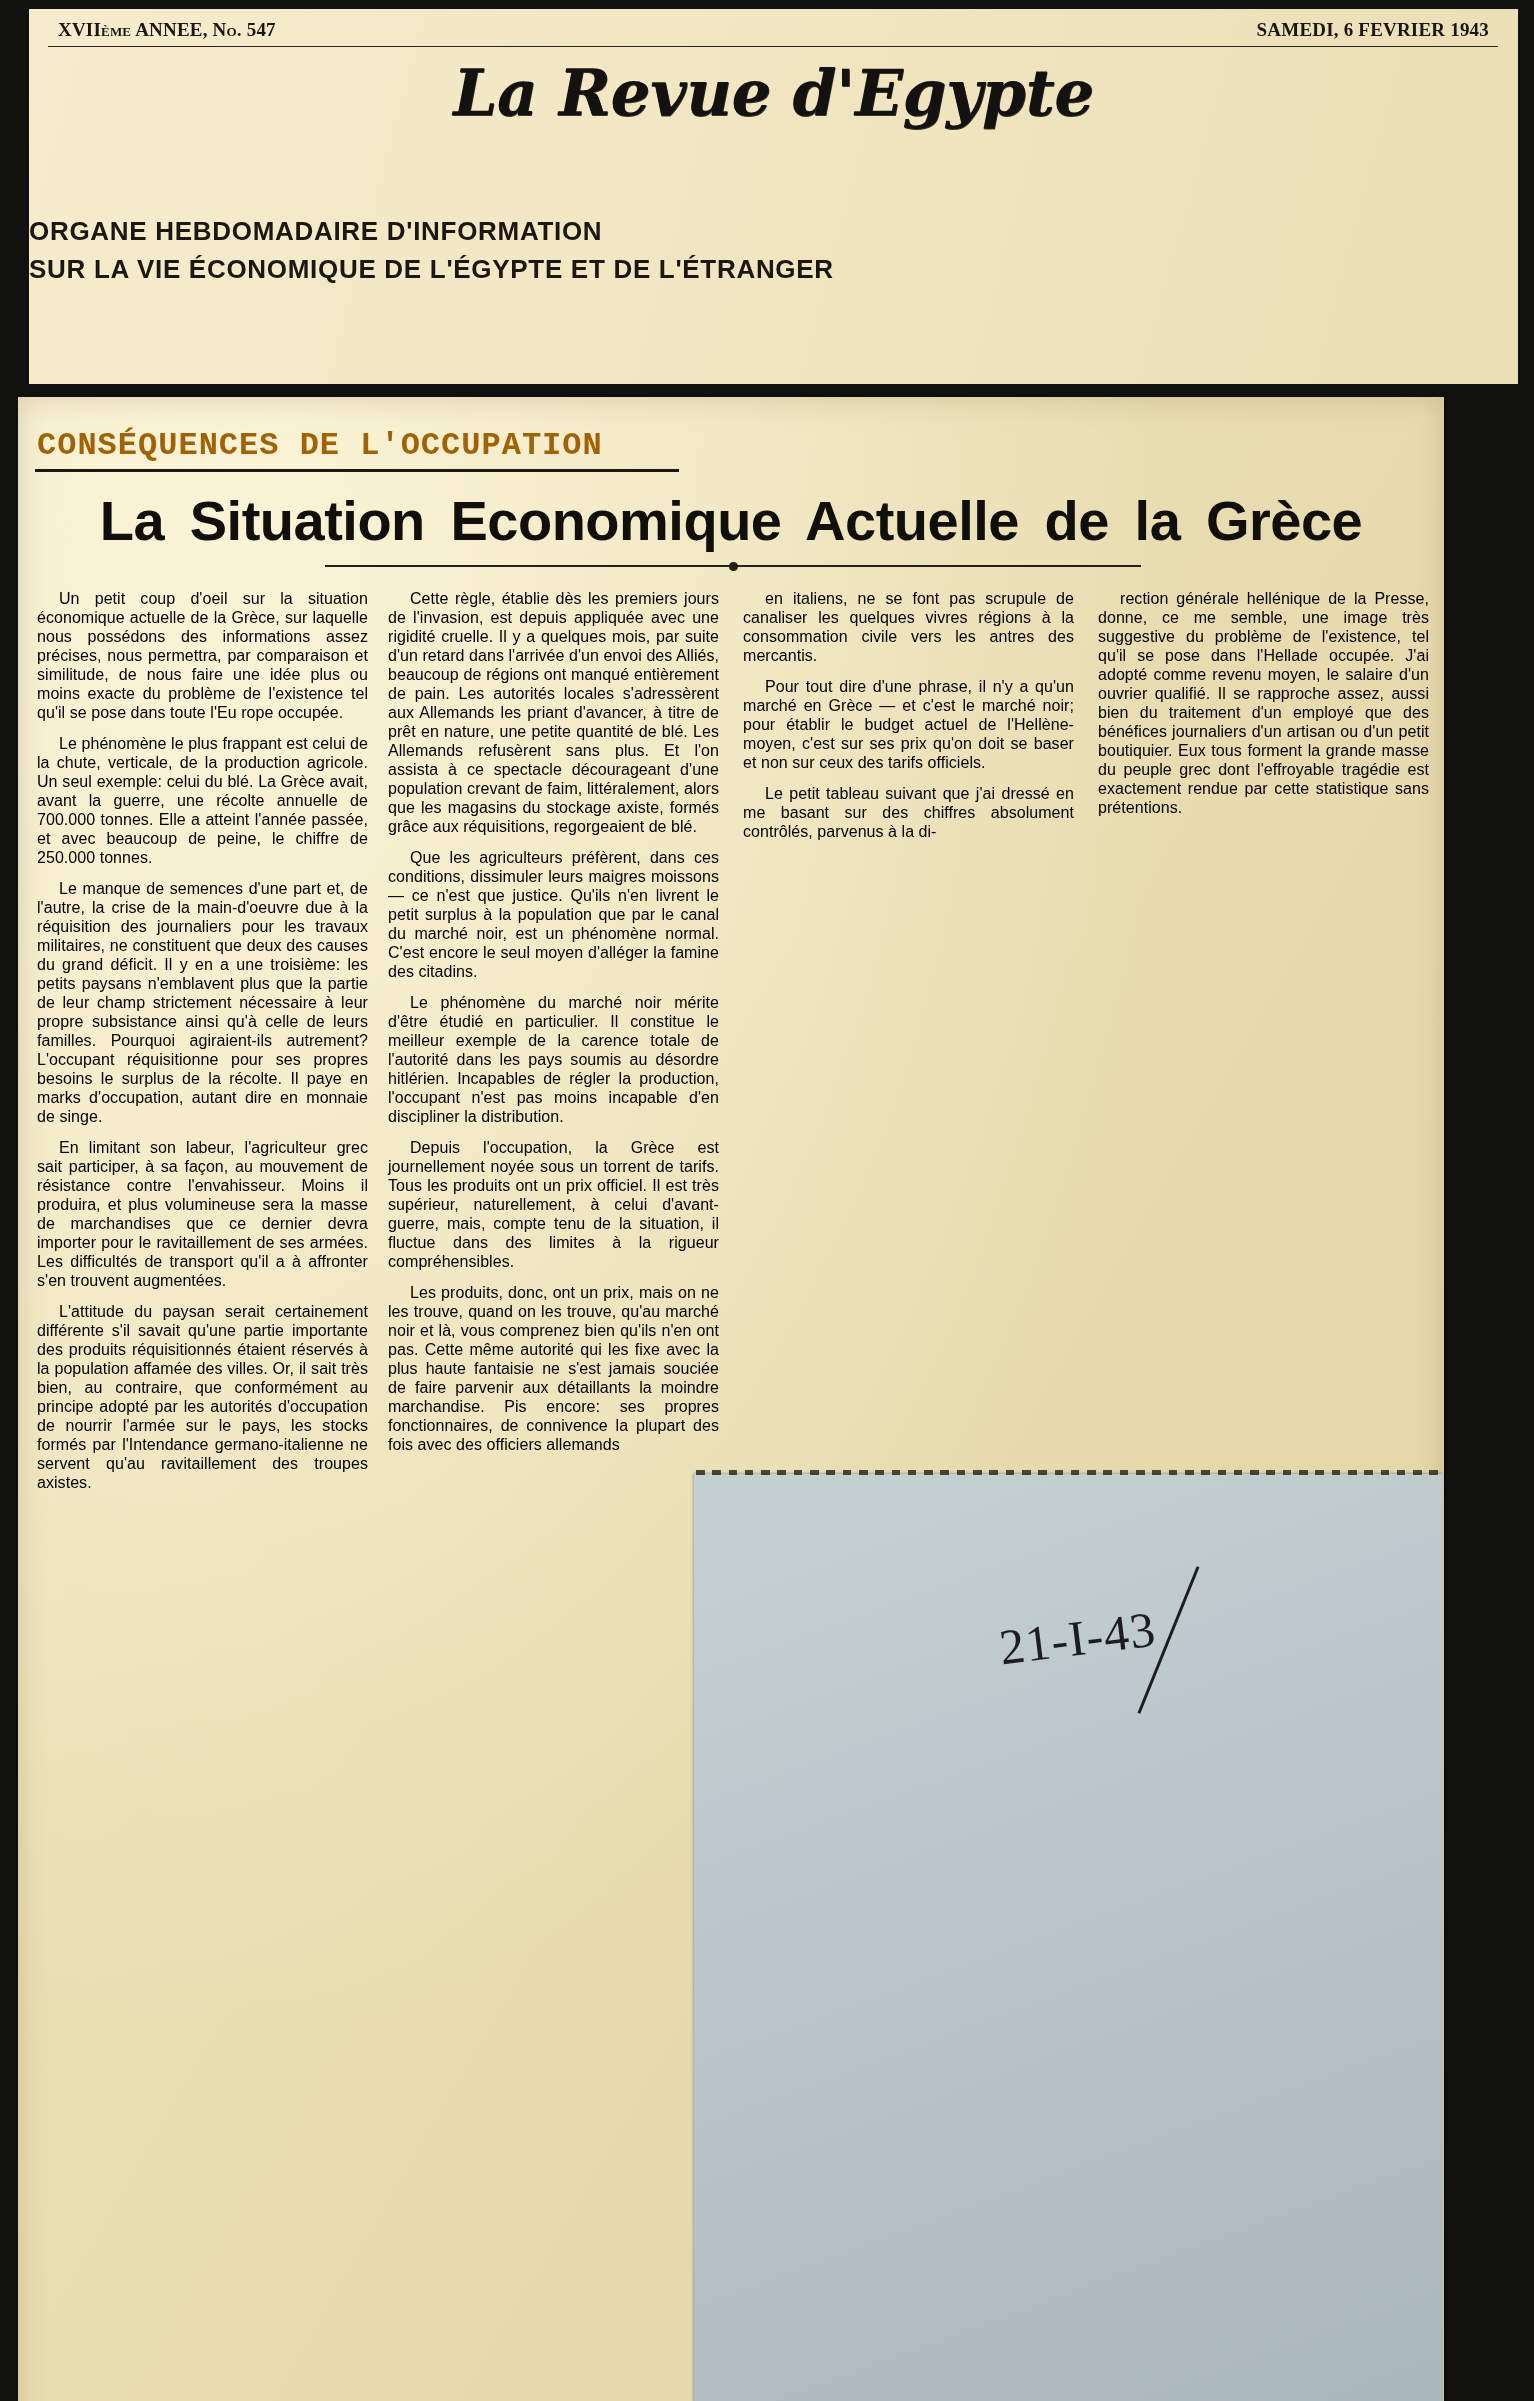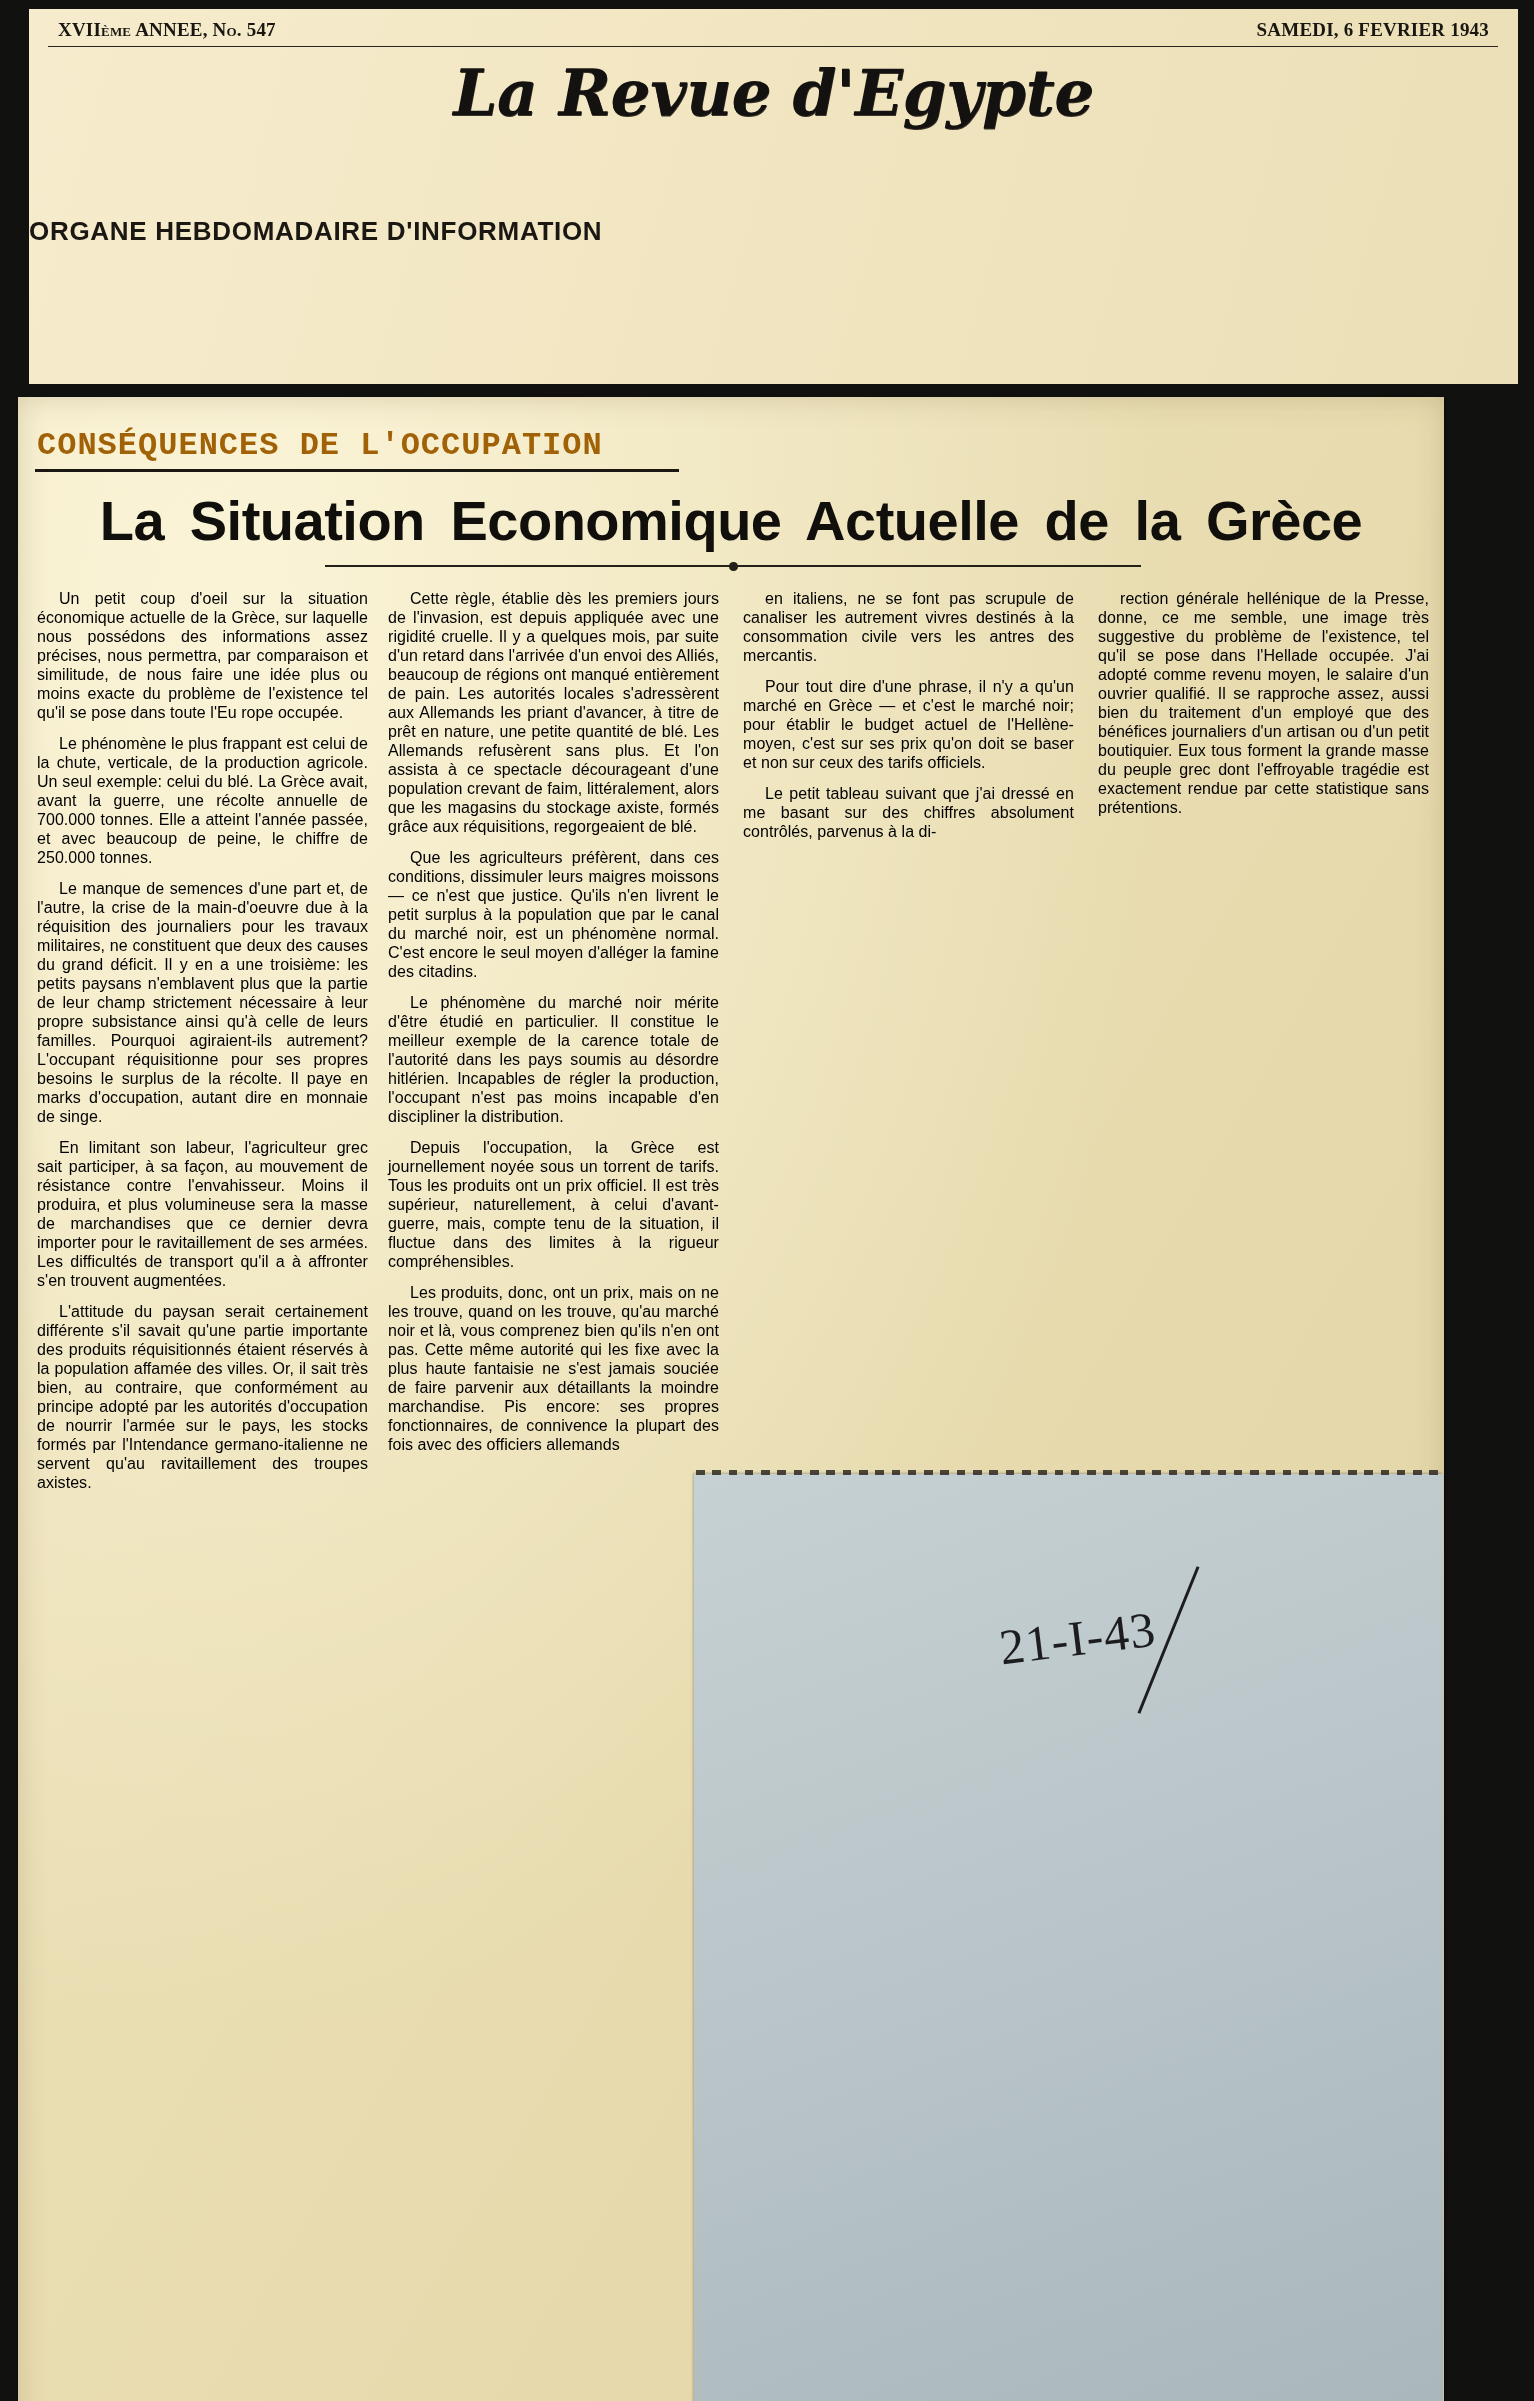--- a/index.html
+++ b/index.html
@@ -155,20 +155,21 @@
 
   <div class="masthead">
     <div class="mh-inner">
       <div class="issue-line">
         <span class="left">XVIIème ANNEE, No. 547</span>
         <span class="right">SAMEDI, 6 FEVRIER 1943</span>
       </div>
       <div class="masthead-rule"></div>
       <div class="title1">La Revue d'Egypte</div>
       <div class="subtitle sub1">ORGANE HEBDOMADAIRE D'INFORMATION</div>
+      <div class="subtitle sub2">SUR LA VIE ÉCONOMIQUE DE L'ÉGYPTE ET DE L'ÉTRANGER</div>
     </div>
   </div>
 
   <div class="clip">
     <div class="clip-inner">
 
       <div class="kicker">CONSÉQUENCES DE L'OCCUPATION</div>
       <div class="kicker-rule"></div>
 
       <div class="headline">La Situation Economique Actuelle de la Grèce</div>
@@ -187,21 +188,21 @@
 
         <div class="col c2">
           <p>Cette règle, établie dès les premiers jours de l'invasion, est depuis appliquée avec une rigidité cruelle. Il y a quelques mois, par suite d'un retard dans l'arrivée d'un envoi des Alliés, beaucoup de régions ont manqué entièrement de pain. Les autorités locales s'adressèrent aux Allemands les priant d'avancer, à titre de prêt en nature, une petite quantité de blé. Les Allemands refusèrent sans plus. Et l'on assista à ce spectacle décourageant d'une population crevant de faim, littéralement, alors que les magasins du stockage axiste, formés grâce aux réquisitions, regorgeaient de blé.</p>
           <p>Que les agriculteurs préfèrent, dans ces conditions, dissimuler leurs maigres moissons — ce n'est que justice. Qu'ils n'en livrent le petit surplus à la population que par le canal du marché noir, est un phénomène normal. C'est encore le seul moyen d'alléger la famine des citadins.</p>
           <p>Le phénomène du marché noir mérite d'être étudié en particulier. Il constitue le meilleur exemple de la carence totale de l'autorité dans les pays soumis au désordre hitlérien. Incapables de régler la production, l'occupant n'est pas moins incapable d'en discipliner la distribution.</p>
           <p>Depuis l'occupation, la Grèce est journellement noyée sous un torrent de tarifs. Tous les produits ont un prix officiel. Il est très supérieur, naturellement, à celui d'avant-guerre, mais, compte tenu de la situation, il fluctue dans des limites à la rigueur compréhensibles.</p>
           <p>Les produits, donc, ont un prix, mais on ne les trouve, quand on les trouve, qu'au marché noir et là, vous comprenez bien qu'ils n'en ont pas. Cette même autorité qui les fixe avec la plus haute fantaisie ne s'est jamais souciée de faire parvenir aux détaillants la moindre marchandise. Pis encore: ses propres fonctionnaires, de connivence la plupart des fois avec des officiers allemands</p>
         </div>
 
         <div class="col c3">
-          <p>en italiens, ne se font pas scrupule de canaliser les autrement vivres destinés à la consommation civile vers les antres des mercantis.</p>
+          <p>en italiens, ne se font pas scrupule de canaliser les quelques vivres régions à la consommation civile vers les antres des mercantis.</p>
           <p>Pour tout dire d'une phrase, il n'y a qu'un marché en Grèce — et c'est le marché noir; pour établir le budget actuel de l'Hellène-moyen, c'est sur ses prix qu'on doit se baser et non sur ceux des tarifs officiels.</p>
           <p>Le petit tableau suivant que j'ai dressé en me basant sur des chiffres absolument contrôlés, parvenus à la di-</p>
         </div>
 
         <div class="col c4">
           <p>rection générale hellénique de la Presse, donne, ce me semble, une image très suggestive du problème de l'existence, tel qu'il se pose dans l'Hellade occupée. J'ai adopté comme revenu moyen, le salaire d'un ouvrier qualifié. Il se rapproche assez, aussi bien du traitement d'un employé que des bénéfices journaliers d'un artisan ou d'un petit boutiquier. Eux tous forment la grande masse du peuple grec dont l'effroyable tragédie est exactement rendue par cette statistique sans prétentions.</p>
         </div>
       </div>
 
       <div class="tbl">

